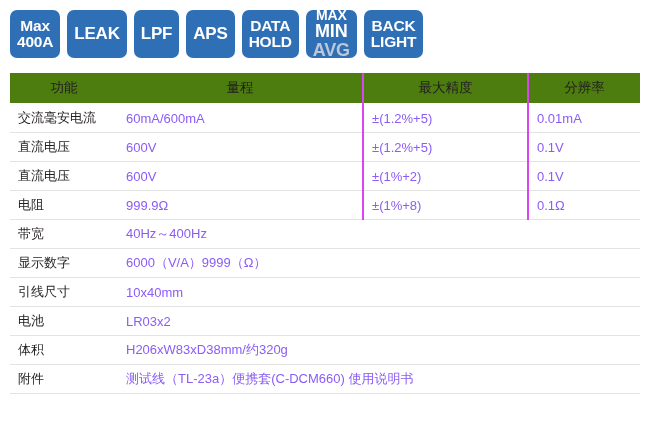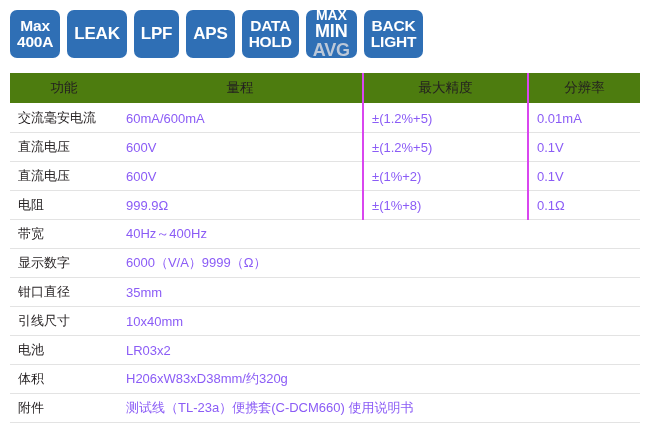--- a/index.html
+++ b/index.html
@@ -170,24 +170,20 @@
       </tr>
       <tr class="row">
         <td class="first">带宽</td>
         <td colspan="3">40Hz～400Hz</td>
       </tr>
       <tr class="row">
         <td class="first">显示数字</td>
         <td colspan="3">6000（V/A）9999（Ω）</td>
       </tr>
       <tr class="row">
-        <td class="first">钳口直径</td>
-        <td colspan="3">35mm</td>
-      </tr>
-      <tr class="row">
         <td class="first">引线尺寸</td>
         <td colspan="3">10x40mm</td>
       </tr>
       <tr class="row">
         <td class="first">电池</td>
         <td colspan="3">LR03x2</td>
       </tr>
       <tr class="row">
         <td class="first">体积</td>
         <td colspan="3">H206xW83xD38mm/约320g</td>

